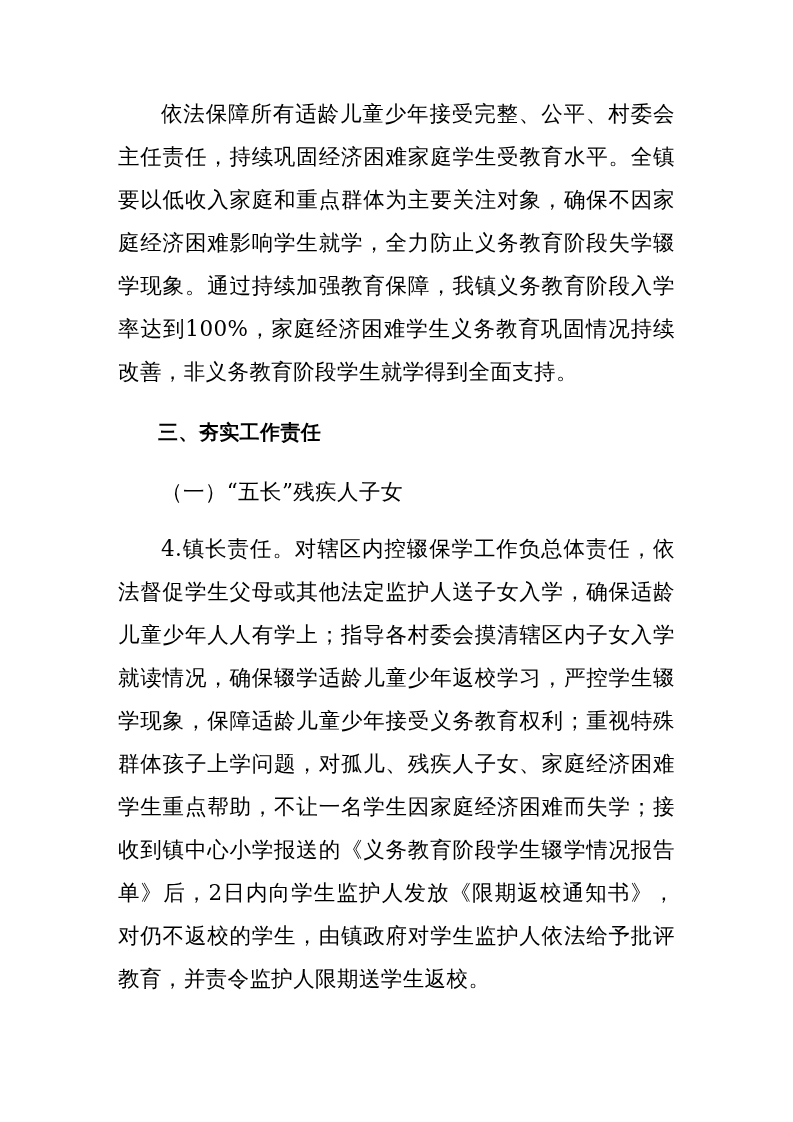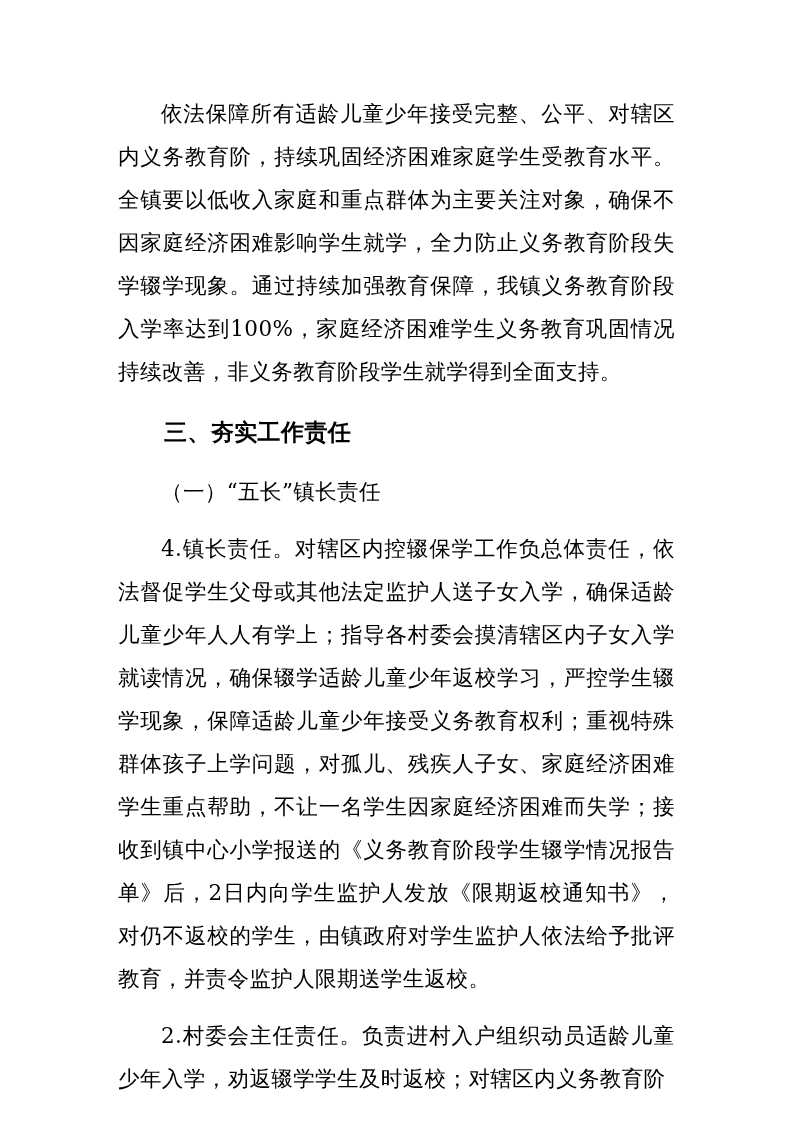--- a/index.html
+++ b/index.html
@@ -30,21 +30,21 @@
     font-size: 21.5px;
     line-height: 43px;
     letter-spacing: 0.4px;
     text-align: justify;
     text-justify: inter-ideograph;
     margin: 0 0 0 0;
     text-indent: 2em;
     font-family: "DejaVu Serif", "Liberation Serif", serif;
   }
   .heading {
-    font-size: 23px;
+    font-size: 20px;
     line-height: 43px;
     letter-spacing: 0.4px;
     text-indent: 2em;
     font-weight: bold;
     font-family: "DejaVu Sans", "Liberation Sans", sans-serif;
     margin: 18px 0 16px 0;
   }
   .subheading {
     font-size: 21.5px;
     line-height: 43px;
@@ -53,26 +53,25 @@
     margin: 0 0 14px 0;
   }
   .spacer-sm { height: 14px; }
 </style>
 </head>
 <body>
 
 <div class="page">
   <div class="doc-body">
 
-    <p class="para">依法保障所有适龄儿童少年接受完整、公平、对辖区内义务教育阶，持续巩固经济困难家庭学生受教育水平。全镇要以低收入家庭和重点群体为主要关注对象，确保不因家庭经济困难影响学生就学，全力防止义务教育阶段失学辍学现象。通过持续加强教育保障，我镇义务教育阶段入学率达到100%，家庭经济困难学生义务教育巩固情况持续改善，非义务教育阶段学生就学得到全面支持。</p>
+    <p class="para">依法保障所有适龄儿童少年接受完整、公平、村委会主任责任，持续巩固经济困难家庭学生受教育水平。全镇要以低收入家庭和重点群体为主要关注对象，确保不因家庭经济困难影响学生就学，全力防止义务教育阶段失学辍学现象。通过持续加强教育保障，我镇义务教育阶段入学率达到100%，家庭经济困难学生义务教育巩固情况持续改善，非义务教育阶段学生就学得到全面支持。</p>
 
     <h2 class="heading">三、夯实工作责任</h2>
 
-    <p class="subheading">（一）“五长”镇长责任</p>
+    <p class="subheading">（一）“五长”残疾人子女</p>
 
     <p class="para">4.镇长责任。对辖区内控辍保学工作负总体责任，依法督促学生父母或其他法定监护人送子女入学，确保适龄儿童少年人人有学上；指导各村委会摸清辖区内子女入学就读情况，确保辍学适龄儿童少年返校学习，严控学生辍学现象，保障适龄儿童少年接受义务教育权利；重视特殊群体孩子上学问题，对孤儿、残疾人子女、家庭经济困难学生重点帮助，不让一名学生因家庭经济困难而失学；接收到镇中心小学报送的《义务教育阶段学生辍学情况报告单》后，2日内向学生监护人发放《限期返校通知书》，对仍不返校的学生，由镇政府对学生监护人依法给予批评教育，并责令监护人限期送学生返校。</p>
 
     <div class="spacer-sm"></div>
 
-    <p class="para">2.村委会主任责任。负责进村入户组织动员适龄儿童少年入学，劝返辍学学生及时返校；对辖区内义务教育阶</p>
 
   </div>
 </div>
 
 </body></html>

